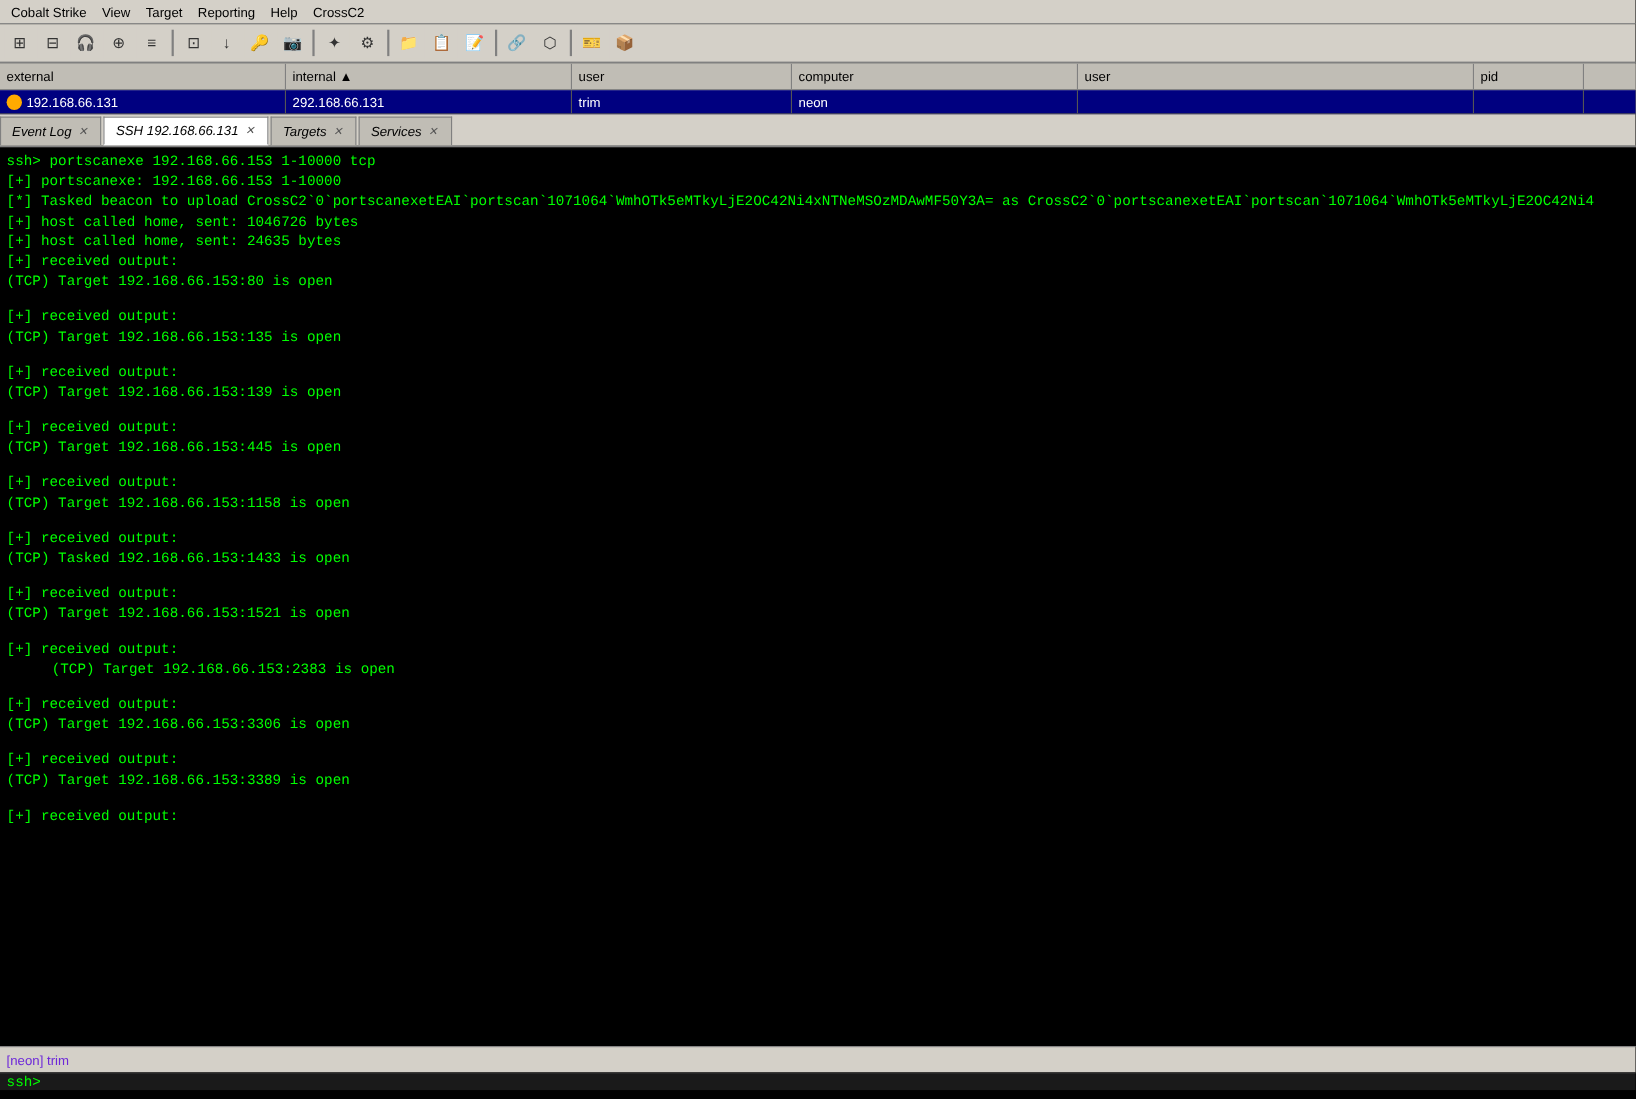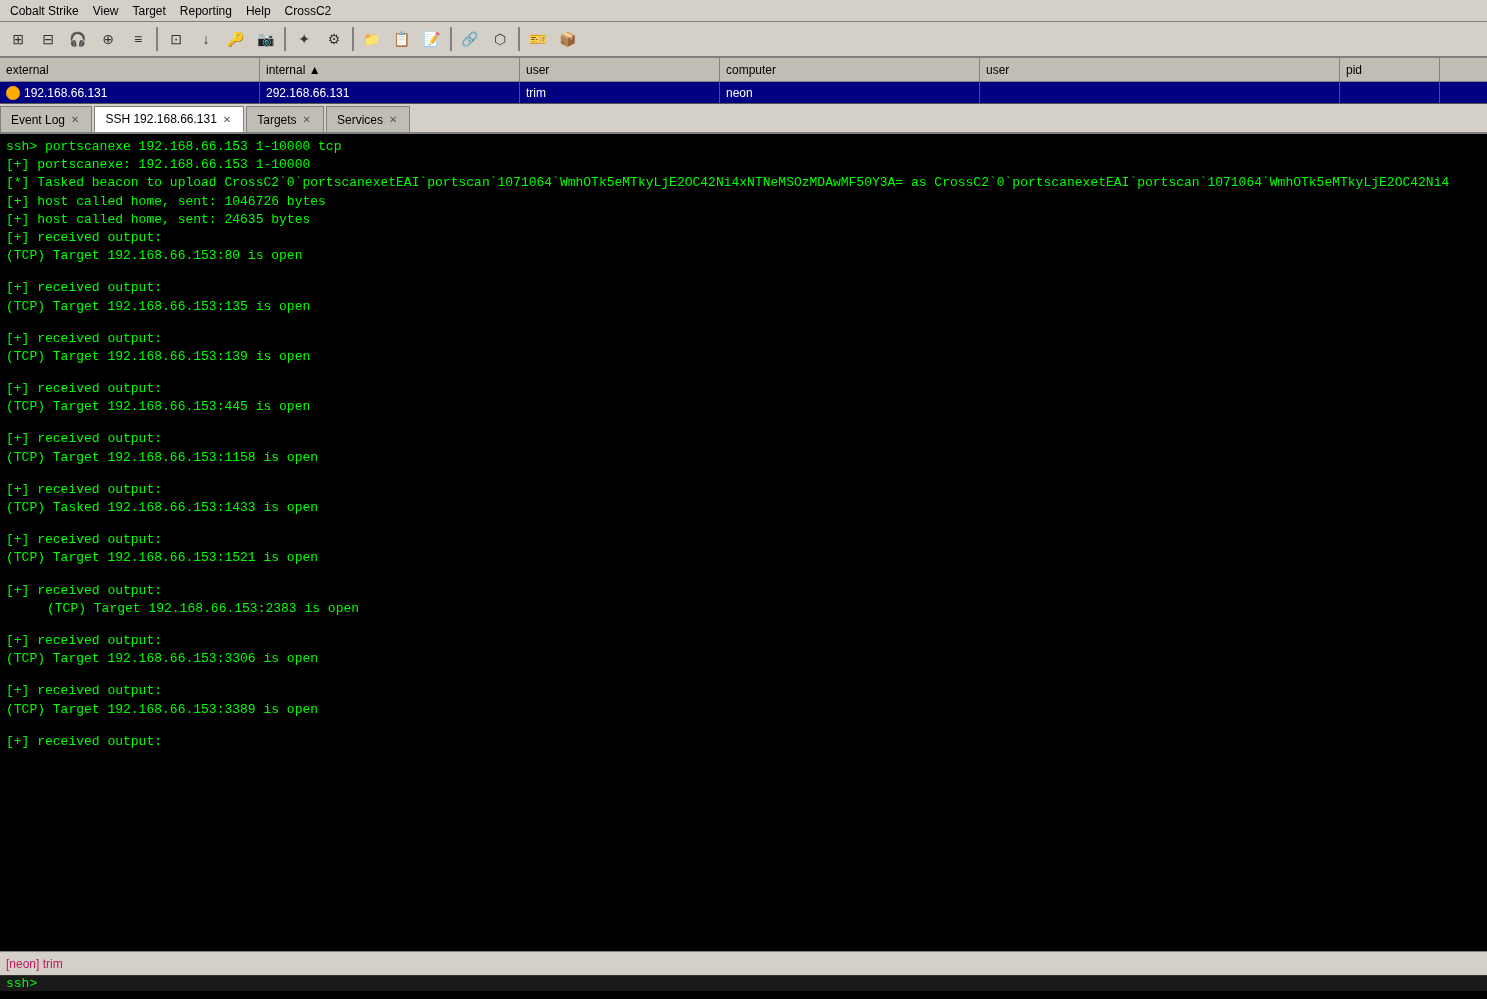--- a/index.html
+++ b/index.html
@@ -134,20 +134,21 @@
       border: 1px solid #808080;
       border-bottom: none;
       padding: 2px 10px;
       cursor: pointer;
       display: flex;
       align-items: center;
       gap: 4px;
       height: 26px;
       margin-right: 2px;
       color: #000;
+      font-style: italic;
     }
     .tab.active {
       background: #fff;
       border-bottom: 1px solid #fff;
       z-index: 1;
     }
     .tab-close {
       font-size: 10px;
       color: #555;
       cursor: pointer;
@@ -174,21 +175,21 @@
     
     #statusbar {
       background: #d4d0c8;
       border-top: 1px solid #808080;
       height: 24px;
       display: flex;
       align-items: center;
       padding: 0 6px;
       font-family: Arial, sans-serif;
       font-size: 12px;
-      color: #be185d;
+      color: #6d28d9;
     }
 
     
     #prompt-line {
       background: #1a1a1a;
       border-top: 1px solid #333;
       height: 16px;
       display: flex;
       align-items: center;
       padding: 0 6px;

